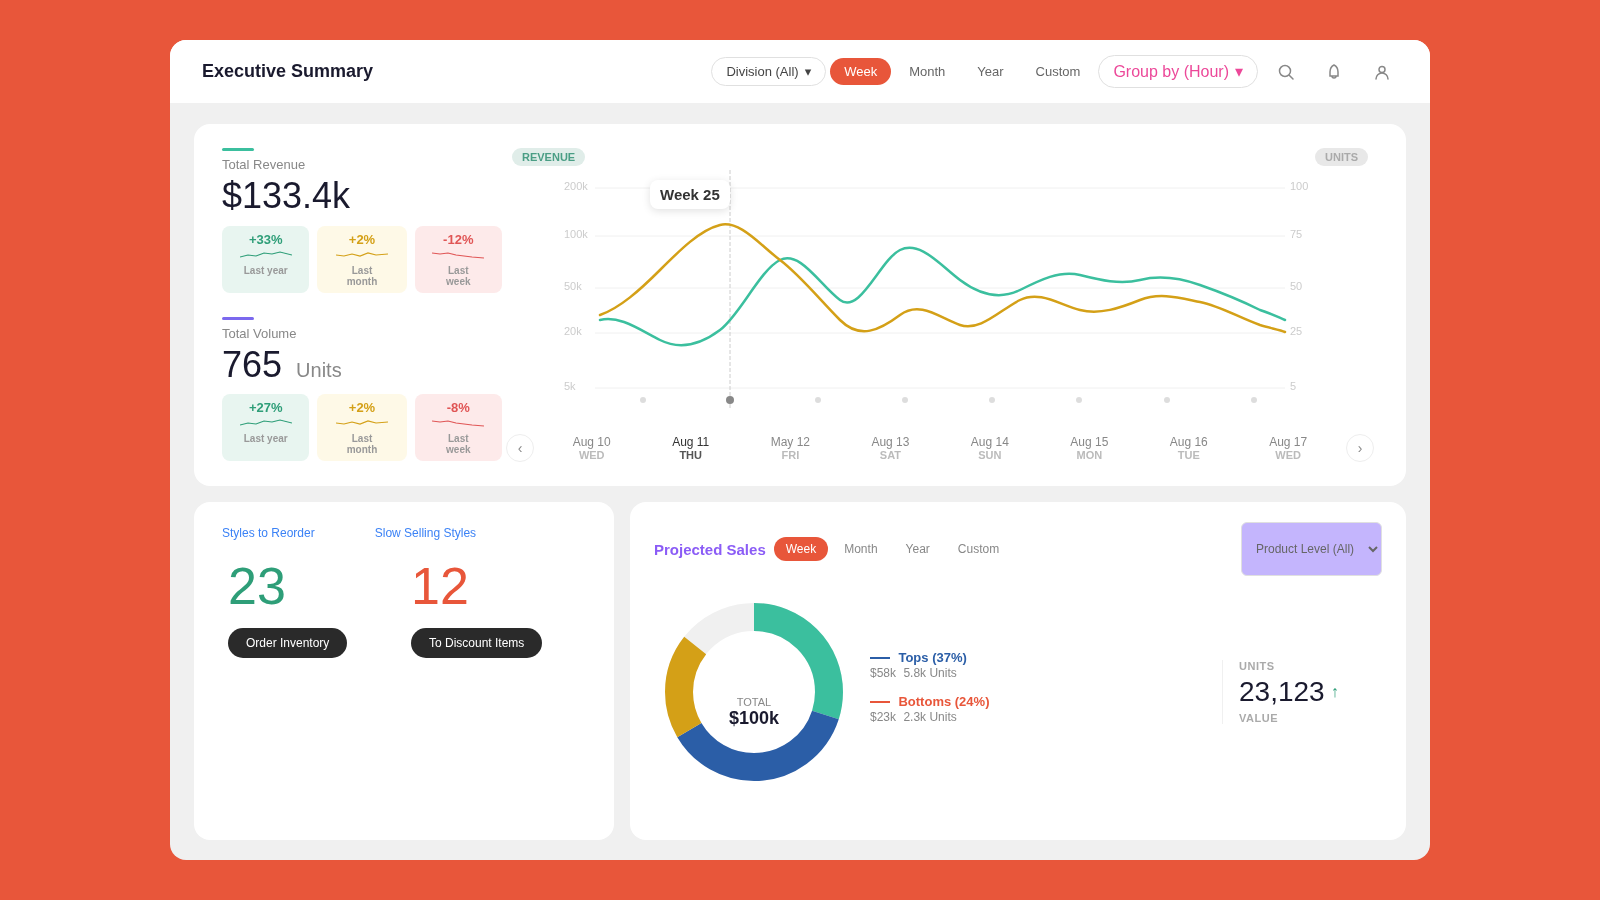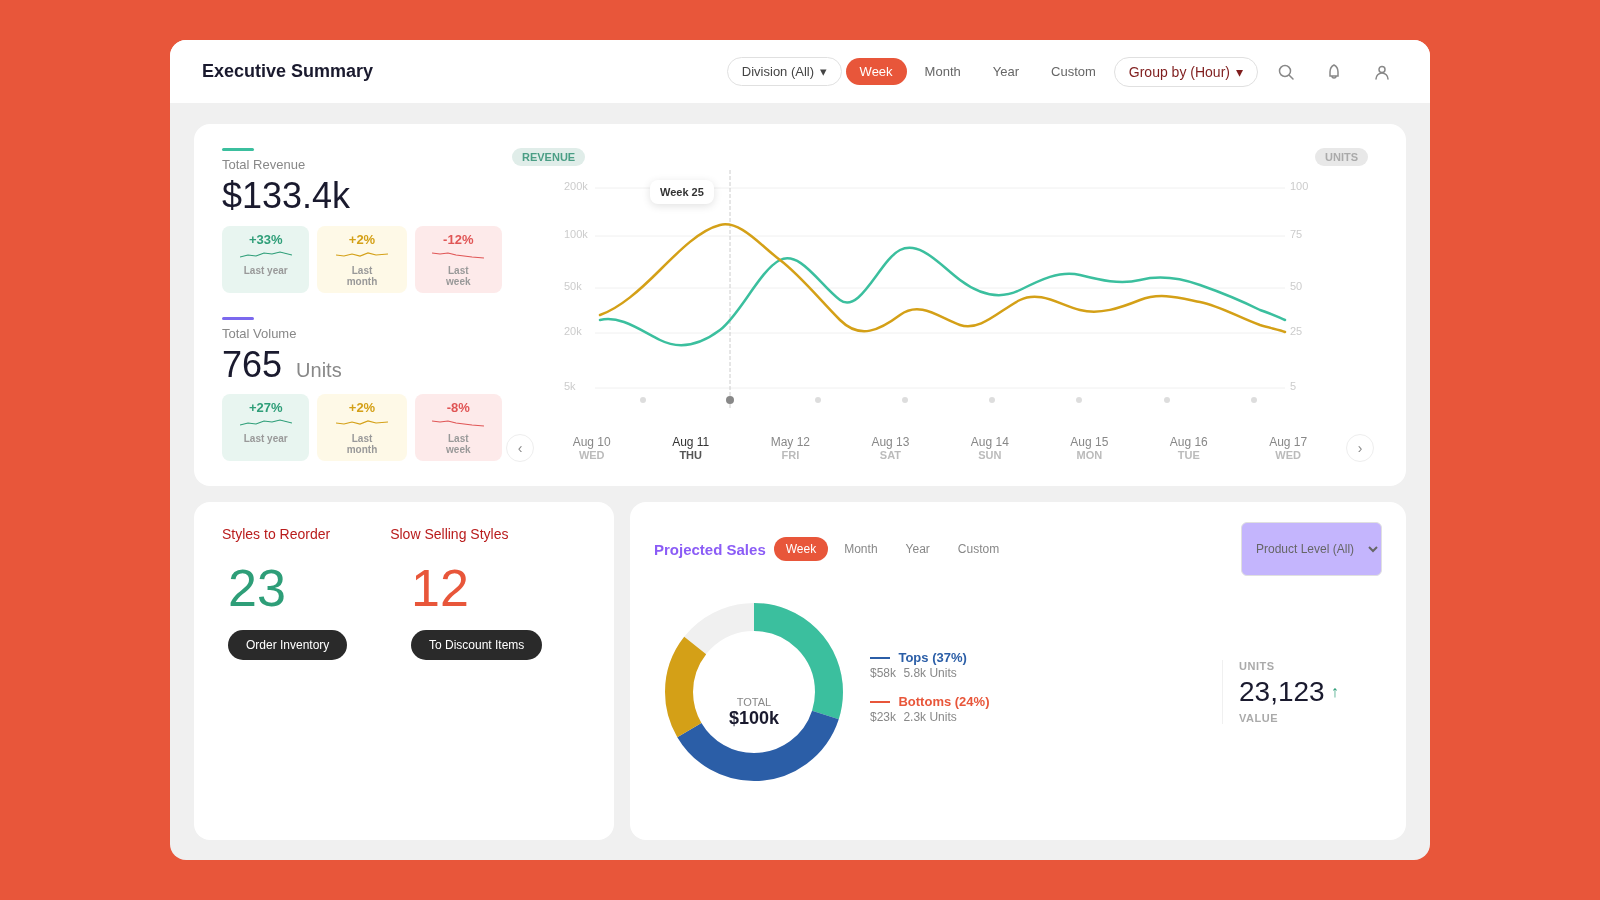--- a/index.html
+++ b/index.html
@@ -66,22 +66,22 @@
       color: #666;
     }
     .time-btn.active {
       background: #e8563a;
       color: white;
     }
     .group-select {
       border: 1px solid #e0e0e0;
       border-radius: 20px;
       padding: 6px 14px;
-      font-size: 14px;
-      color: #7f1d1d;
+      font-size: 16px;
+      color: #ec4899;
       background: white;
       cursor: pointer;
       display: flex;
       align-items: center;
       gap: 6px;
     }
     .header-icons {
       display: flex;
       gap: 16px;
       align-items: center;
@@ -255,21 +255,21 @@
       background: white;
       border-radius: 16px;
       padding: 20px 24px;
       flex: 1;
     }
     .bottom-left-title-row {
       display: flex;
       gap: 60px;
       margin-bottom: 16px;
     }
-    .bl-title { font-size: 14px; color: #b91c1c; }
+    .bl-title { font-size: 12px; color: #3b82f6; }
     .bl-number {
       font-size: 52px;
       font-weight: 300;
       margin-bottom: 12px;
     }
     .bl-number.teal { color: #2e9e78; }
     .bl-number.coral { color: #e8563a; }
     .bl-btn {
       background: #2a2a2a;
       color: white;
@@ -356,21 +356,21 @@
       padding-left: 16px;
     }
     .ps-right-label { font-size: 11px; color: #aaa; font-weight: 600; letter-spacing: 0.5px; }
     .ps-right-value { font-size: 28px; font-weight: 300; color: #1a1a2e; margin: 4px 0; display: flex; align-items: center; gap: 6px; }
     .ps-right-arrow { color: #2e9e78; font-size: 16px; }
     .tooltip-box {
       position: absolute;
       background: white;
       border-radius: 8px;
       padding: 6px 10px;
-      font-size: 11px;
+      font-size: 15px;
       color: #333;
       box-shadow: 0 2px 8px rgba(0,0,0,0.12);
       white-space: nowrap;
       font-weight: 600;
     }
   </style>
 </head>
 <body>
 
 <div class="dashboard">

